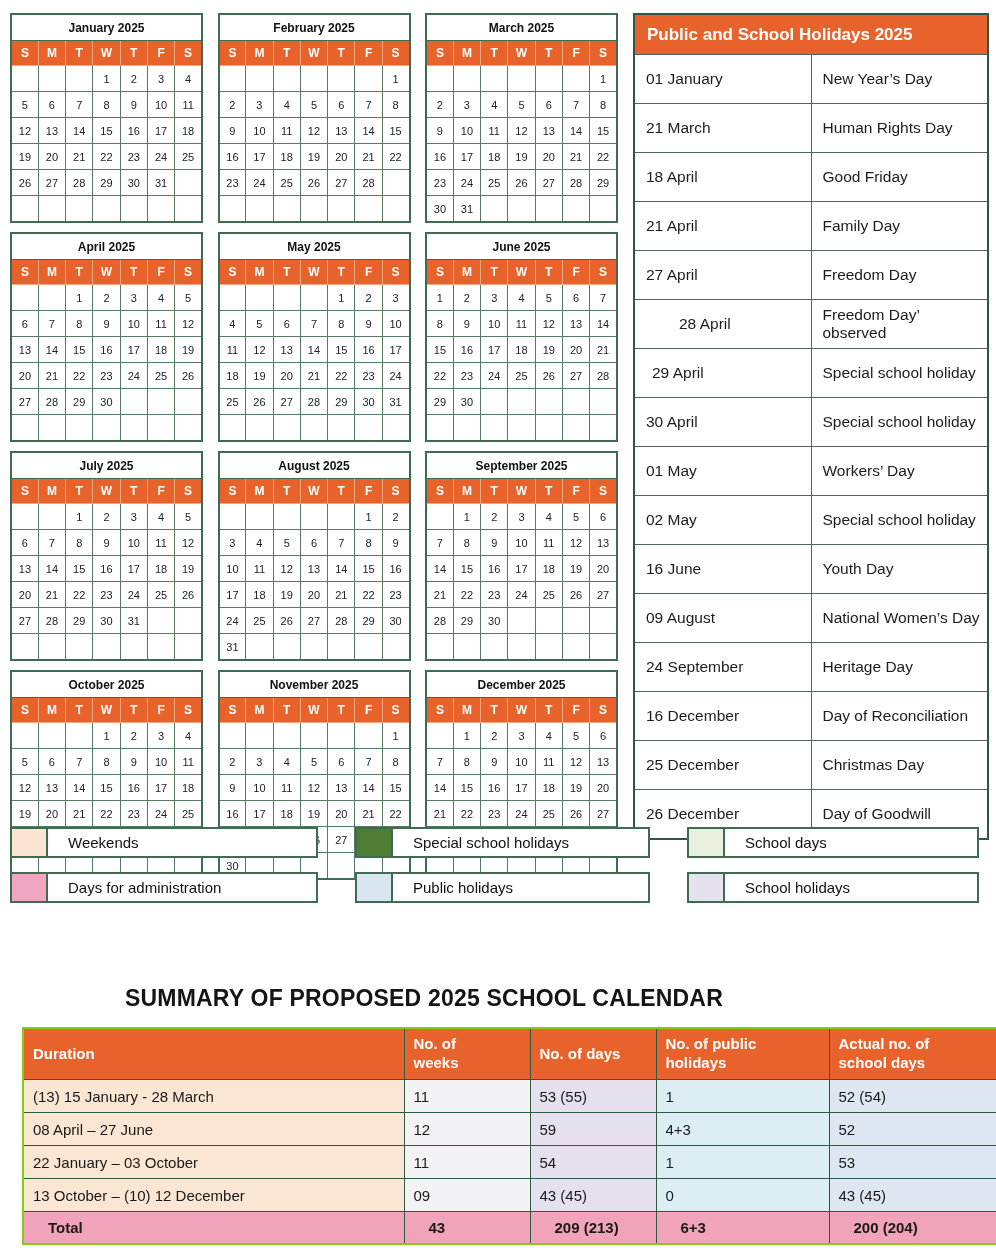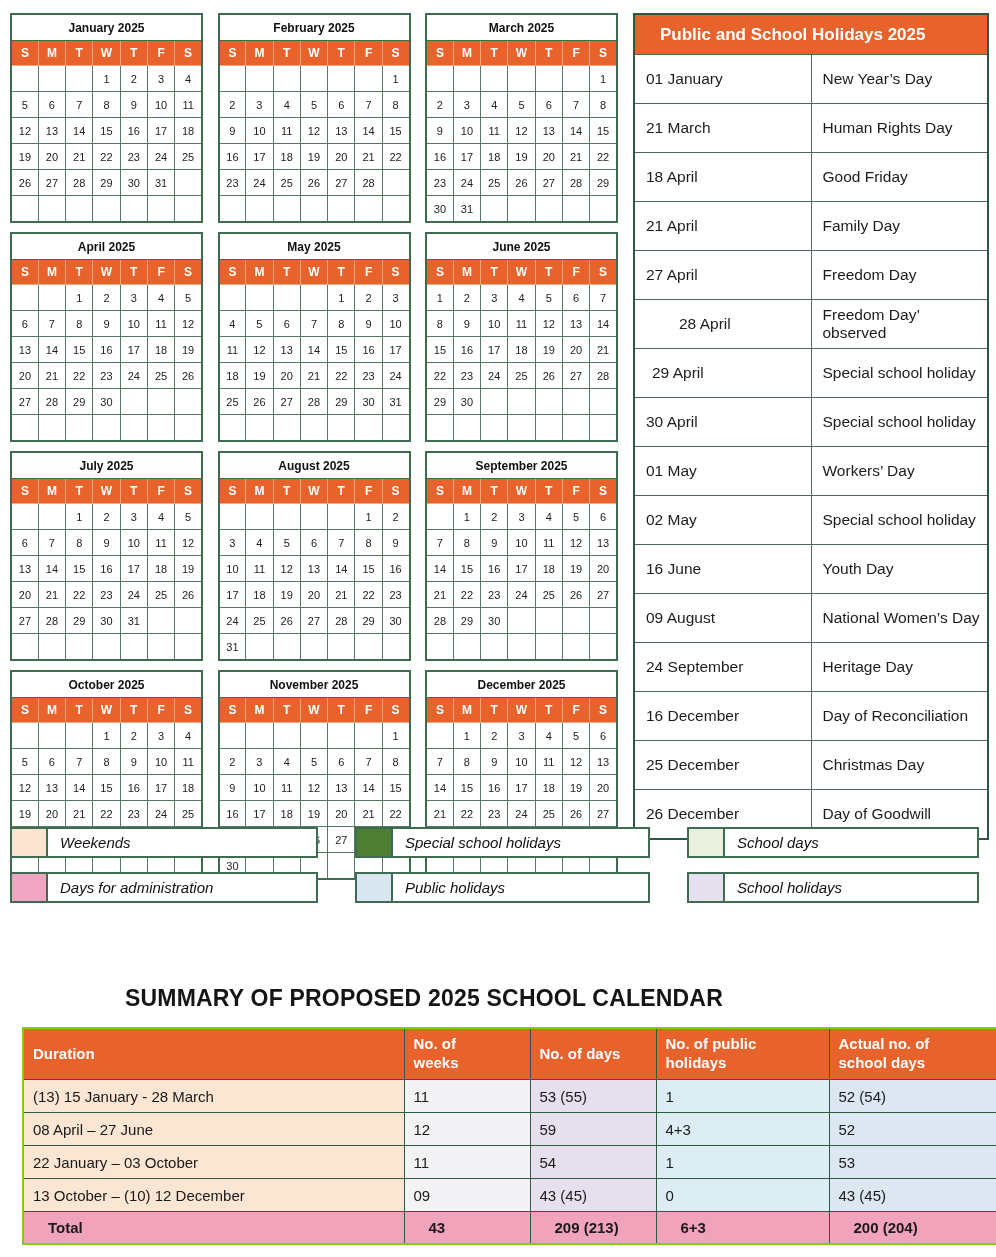--- a/index.html
+++ b/index.html
@@ -23,31 +23,31 @@
   .c-public{background:#dae5f2;}
   .c-admin{background:#f0a5c0;}
   .c-special{background:#4f7d33;}
   .c-sholiday{background:#e6e1ef;}
 
   
   table.holidays{position:absolute;left:633px;top:13px;width:356px;
                  border-collapse:collapse;table-layout:fixed;border:2px solid #2f5747;}
   .holidays td{border:1px solid #51655b;background:#fff;}
   td.hol-head{height:37px;background:#e8632c;color:#fff;font-weight:bold;
-              font-size:17px;padding-left:25px;}
+              font-size:17px;padding-left:12px;}
   td.hol-date,td.hol-name{height:46px;font-size:15.5px;color:#1c1c1c;padding-left:11px;}
 
   
   .legend{position:absolute;left:10px;top:827px;width:970px;display:grid;
           grid-template-columns:308px 295px 292px;column-gap:37px;row-gap:14px;}
   .legend-item{display:flex;height:31px;}
   .legend-swatch{width:38px;height:31px;border:2px solid #3f6b51;box-sizing:border-box;}
   .legend-labelbox{flex:1;border:2px solid #3f6b51;margin-left:-2px;background:#fff;
-                   display:flex;align-items:center;padding-left:12px;font-size:15px;
-                   color:#111;box-sizing:border-box;font-style:italic;}
+                   display:flex;align-items:center;padding-left:20px;font-size:15px;
+                   color:#111;box-sizing:border-box;}
 
   
   .sum-title{position:absolute;left:0;width:848px;top:985px;text-align:center;
              font-size:23px;font-weight:bold;color:#151515;letter-spacing:.2px;}
   table.summary{position:absolute;left:22px;top:1027px;width:978px;
                 border-collapse:collapse;table-layout:fixed;border:2px solid #84cc16;}
   .summary td{border:1px solid #2e5a44;font-size:15px;color:#1a1a1a;
               padding:0 4px 0 9px;vertical-align:middle;}
   .summary td.sum-h{height:50px;background:#e8632c;color:#fff;font-weight:bold;
                     line-height:1.25;padding-right:34px;}

